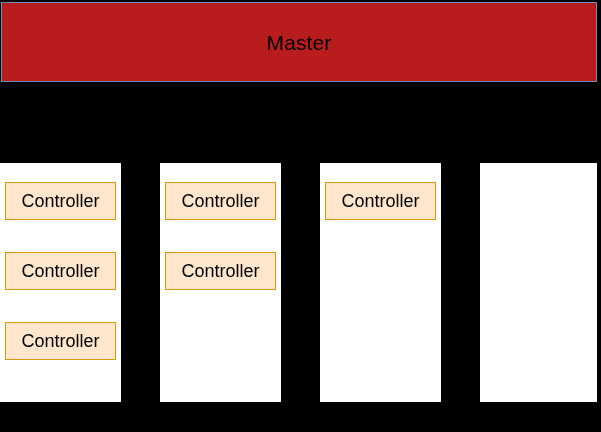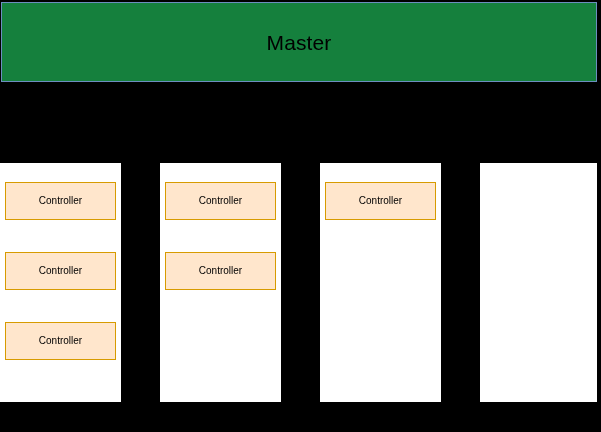--- a/index.html
+++ b/index.html
@@ -21,21 +21,21 @@
     top: 0;
     width: 601px;
     height: 432px;
   }
   .master-box {
     position: absolute;
     left: 1px;
     top: 2px;
     width: 596px;
     height: 80px;
-    background: #15803d;
+    background: #b91c1c;
     border: 1px solid #6c8ebf;
     box-sizing: border-box;
     display: flex;
     align-items: center;
     justify-content: center;
   }
   .master-label {
     font-size: 21px;
     color: #000000;
     line-height: 1;
@@ -62,21 +62,21 @@
     border: 1px solid #d79b00;
     box-sizing: border-box;
     display: flex;
     align-items: center;
     justify-content: center;
   }
   .slot-0 { top: 19px; }
   .slot-1 { top: 89px; }
   .slot-2 { top: 159px; }
   .controller-label {
-    font-size: 10px;
+    font-size: 18px;
     color: #000000;
     line-height: 1;
     white-space: nowrap;
   }
 </style>
 </head>
 <body>
 
 <div id="diagram-canvas">
 

